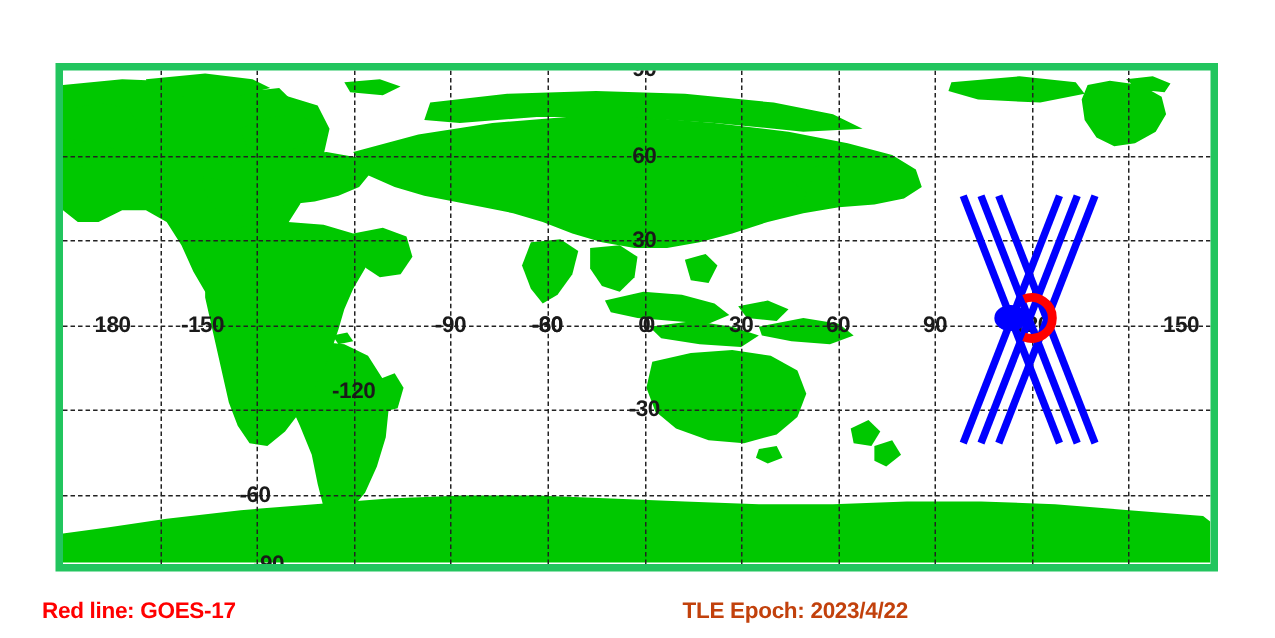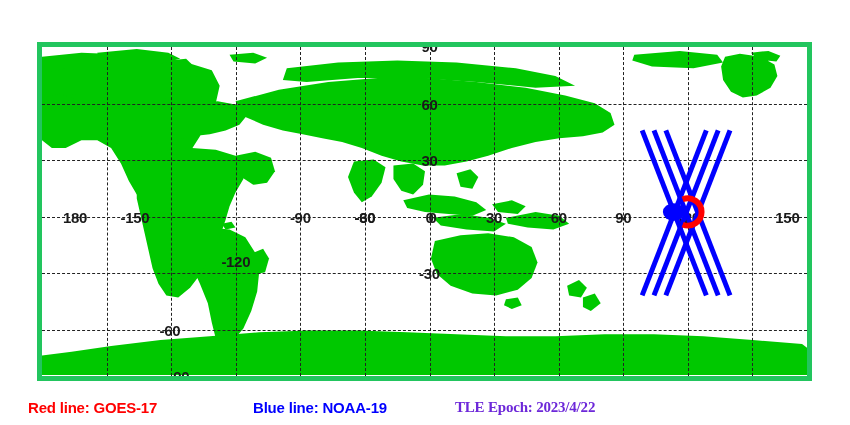--- a/index.html
+++ b/index.html
@@ -98,21 +98,21 @@
     font-family: "Liberation Sans", sans-serif;
     font-size: 15px;
     font-weight: bold;
     white-space: nowrap;
     line-height: 1;
     letter-spacing: -0.2px;
     text-align: center;
   }
   #legend-red   { left: 28px;  top: 8px; color: #ff0000; }
   #legend-blue  { left: 253px; top: 8px; color: #0000ff; }
-  #legend-epoch { left: 455px; top: 8px; color: #6d28d9; font-family: Liberation Serif, serif; }
+  #legend-epoch { left: 455px; top: 8px; color: #c2410c; }
 </style>
 </head>
 <body>
 
 <div id="app">
 
   <div id="map-plot">
 
     <svg id="map-svg" viewBox="0 0 775 339" preserveAspectRatio="none">
       <g fill="#00c800" stroke="none">
@@ -255,17 +255,16 @@
 
       <path d="M 649 157 A 14 14 0 1 1 649 183" stroke="#ff0000" stroke-width="6" fill="none" stroke-linecap="butt"></path>
 
       <ellipse cx="640" cy="170" rx="11" ry="9" fill="#0000ff" stroke="none"></ellipse>
     </svg>
 
   </div>
 
   <div id="legend">
     <div class="legend-entry" id="legend-red">Red line: GOES-17</div>
-    <div class="legend-entry" id="legend-blue">Blue line: NOAA-19</div>
     <div class="legend-entry" id="legend-epoch">TLE Epoch: 2023/4/22</div>
   </div>
 
 </div>
 
 </body></html>

